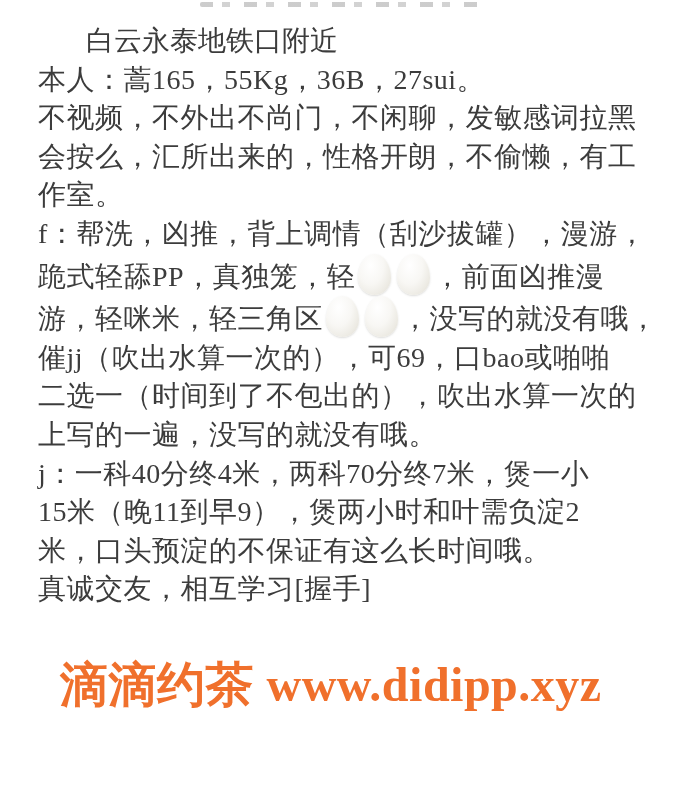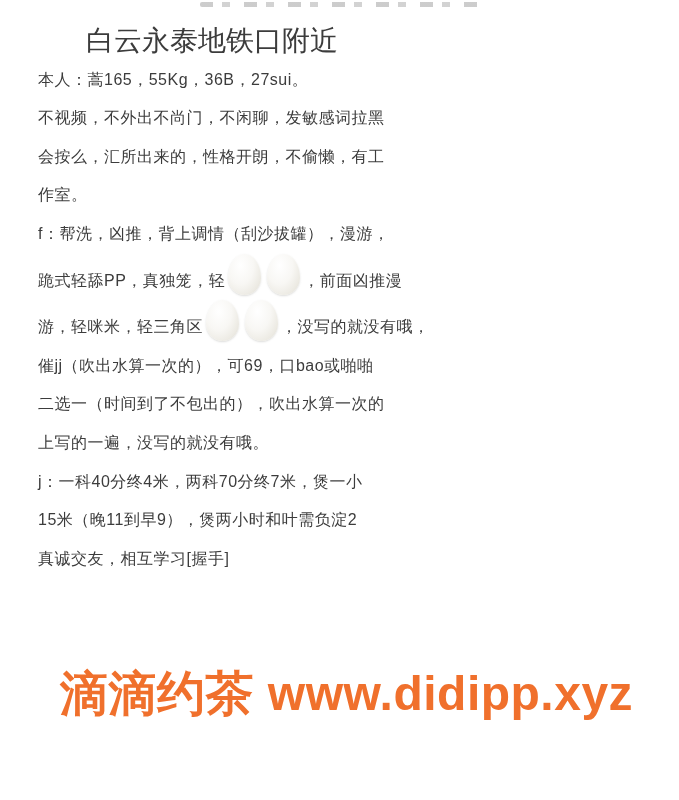--- a/index.html
+++ b/index.html
@@ -3,56 +3,56 @@
 <meta charset="utf-8">
 <style>
   html, body { margin: 0; padding: 0; }
   body {
     width: 679px; height: 800px;
     background: #ffffff;
     overflow: hidden;
     font-family: "Liberation Sans", sans-serif;
     color: #3c3c3c;
   }
-  .page { padding: 0 24px 0 38px; position: relative; }
+  .page { padding: 0 24px 0 38px; position: relative; font-family: Liberation Serif, serif; }
   
   .crop-strip {
     margin: 2px 0 0 162px;
     width: 280px; height: 5px;
     background: repeating-linear-gradient(90deg,
       #7a7a7a 0px 13px, transparent 13px 22px,
       #8a8a8a 22px 30px, transparent 30px 44px);
     opacity: 0.38;
     border-radius: 2px;
   }
   .heading {
     margin-top: 15px;
     padding-left: 48px;
     font-size: 28px;
     line-height: 38.6px;
     white-space: nowrap;
   }
   .line {
-    font-size: 16px;
+    font-size: 28px;
     line-height: 38.6px;
     white-space: nowrap;
     letter-spacing: 0.5px;
   }
   .egg {
     display: inline-block;
     width: 33px; height: 41px;
     margin: 0 3px;
     vertical-align: -9px;
     border-radius: 50% 50% 50% 50% / 58% 58% 42% 42%;
     background: radial-gradient(ellipse at 38% 28%,
       #ffffff 0%, #f8f7f4 45%, #eceae3 75%, #dcd9cf 100%);
     box-shadow: 0 1px 2px rgba(120,118,110,0.25);
   }
   .watermark {
-    margin: 90px 0 0 22px;
+    margin: 50px 0 0 22px;
     font-size: 48px;
     line-height: 52px;
     font-weight: bold;
     color: #F0702C;
     white-space: nowrap;
     letter-spacing: 0.5px;
   }
 </style>
 </head>
 <body>
@@ -77,18 +77,19 @@
   <div class="line">
     <span>游，轻咪米，轻三角区</span><span class="egg"></span><span class="egg"></span><span>，没写的就没有哦，</span>
   </div>
 
   <div class="line">催jj（吹出水算一次的），可69，口bao或啪啪</div>
   <div class="line">二选一（时间到了不包出的），吹出水算一次的</div>
   <div class="line">上写的一遍，没写的就没有哦。</div>
 
   <div class="line">j：一科40分终4米，两科70分终7米，煲一小</div>
   <div class="line">15米（晚11到早9），煲两小时和叶需负淀2</div>
+  <div class="line">米，口头预淀的不保证有这么长时间哦。</div>
 
   <div class="line">真诚交友，相互学习[握手]</div>
 
   <div class="watermark">滴滴约茶 www.didipp.xyz</div>
 
 </div>
 
 </body></html>

